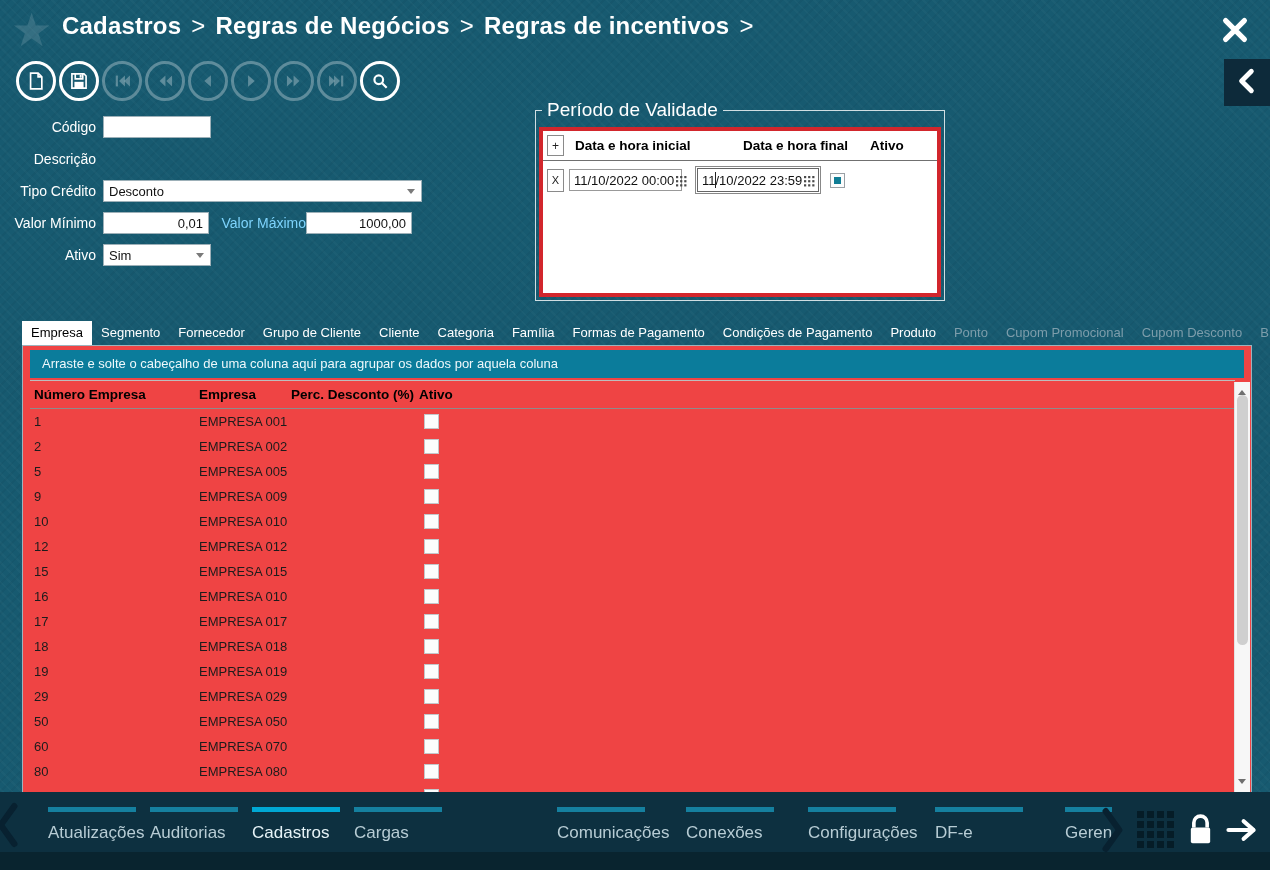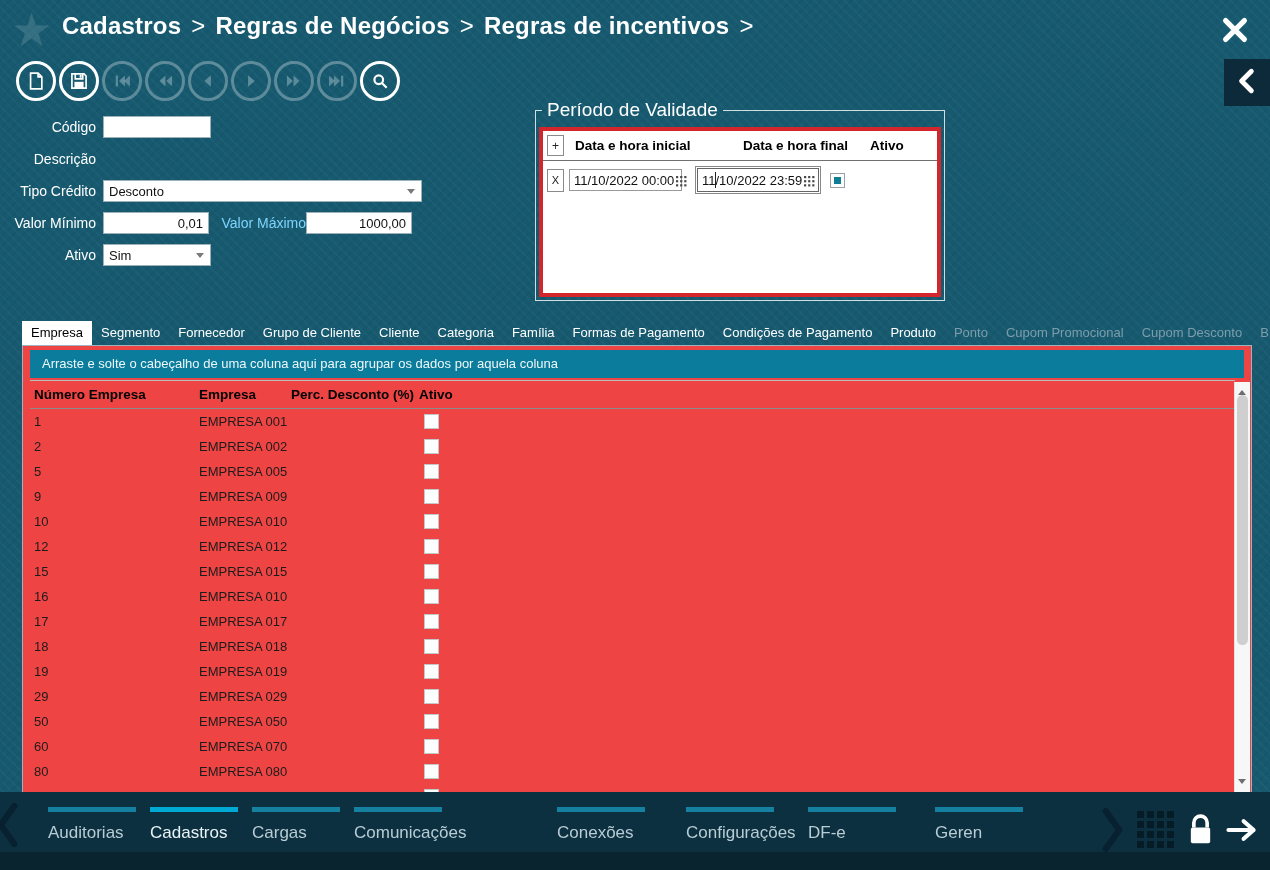--- a/index.html
+++ b/index.html
@@ -425,20 +425,24 @@
 
   <div class="bottom-nav">
     <span class="nav-left-chevron">
         <svg viewBox="0 0 24 44" fill="none" stroke="currentColor" stroke-width="6" stroke-linecap="round" stroke-linejoin="round">
           <path d="M19 4L6 22l13 18"></path>
         </svg>
       </span>
     <div class="nav-items">
         <div class="nav-item">
           <div class="nav-bar"></div>
+          <div class="nav-label">Atualizações</div>
+        </div>
+        <div class="nav-item">
+          <div class="nav-bar"></div>
           <div class="nav-label">Auditorias</div>
         </div>
         <div class="nav-item active">
           <div class="nav-bar"></div>
           <div class="nav-label">Cadastros</div>
         </div>
         <div class="nav-item">
           <div class="nav-bar"></div>
           <div class="nav-label">Cargas</div>
         </div>

